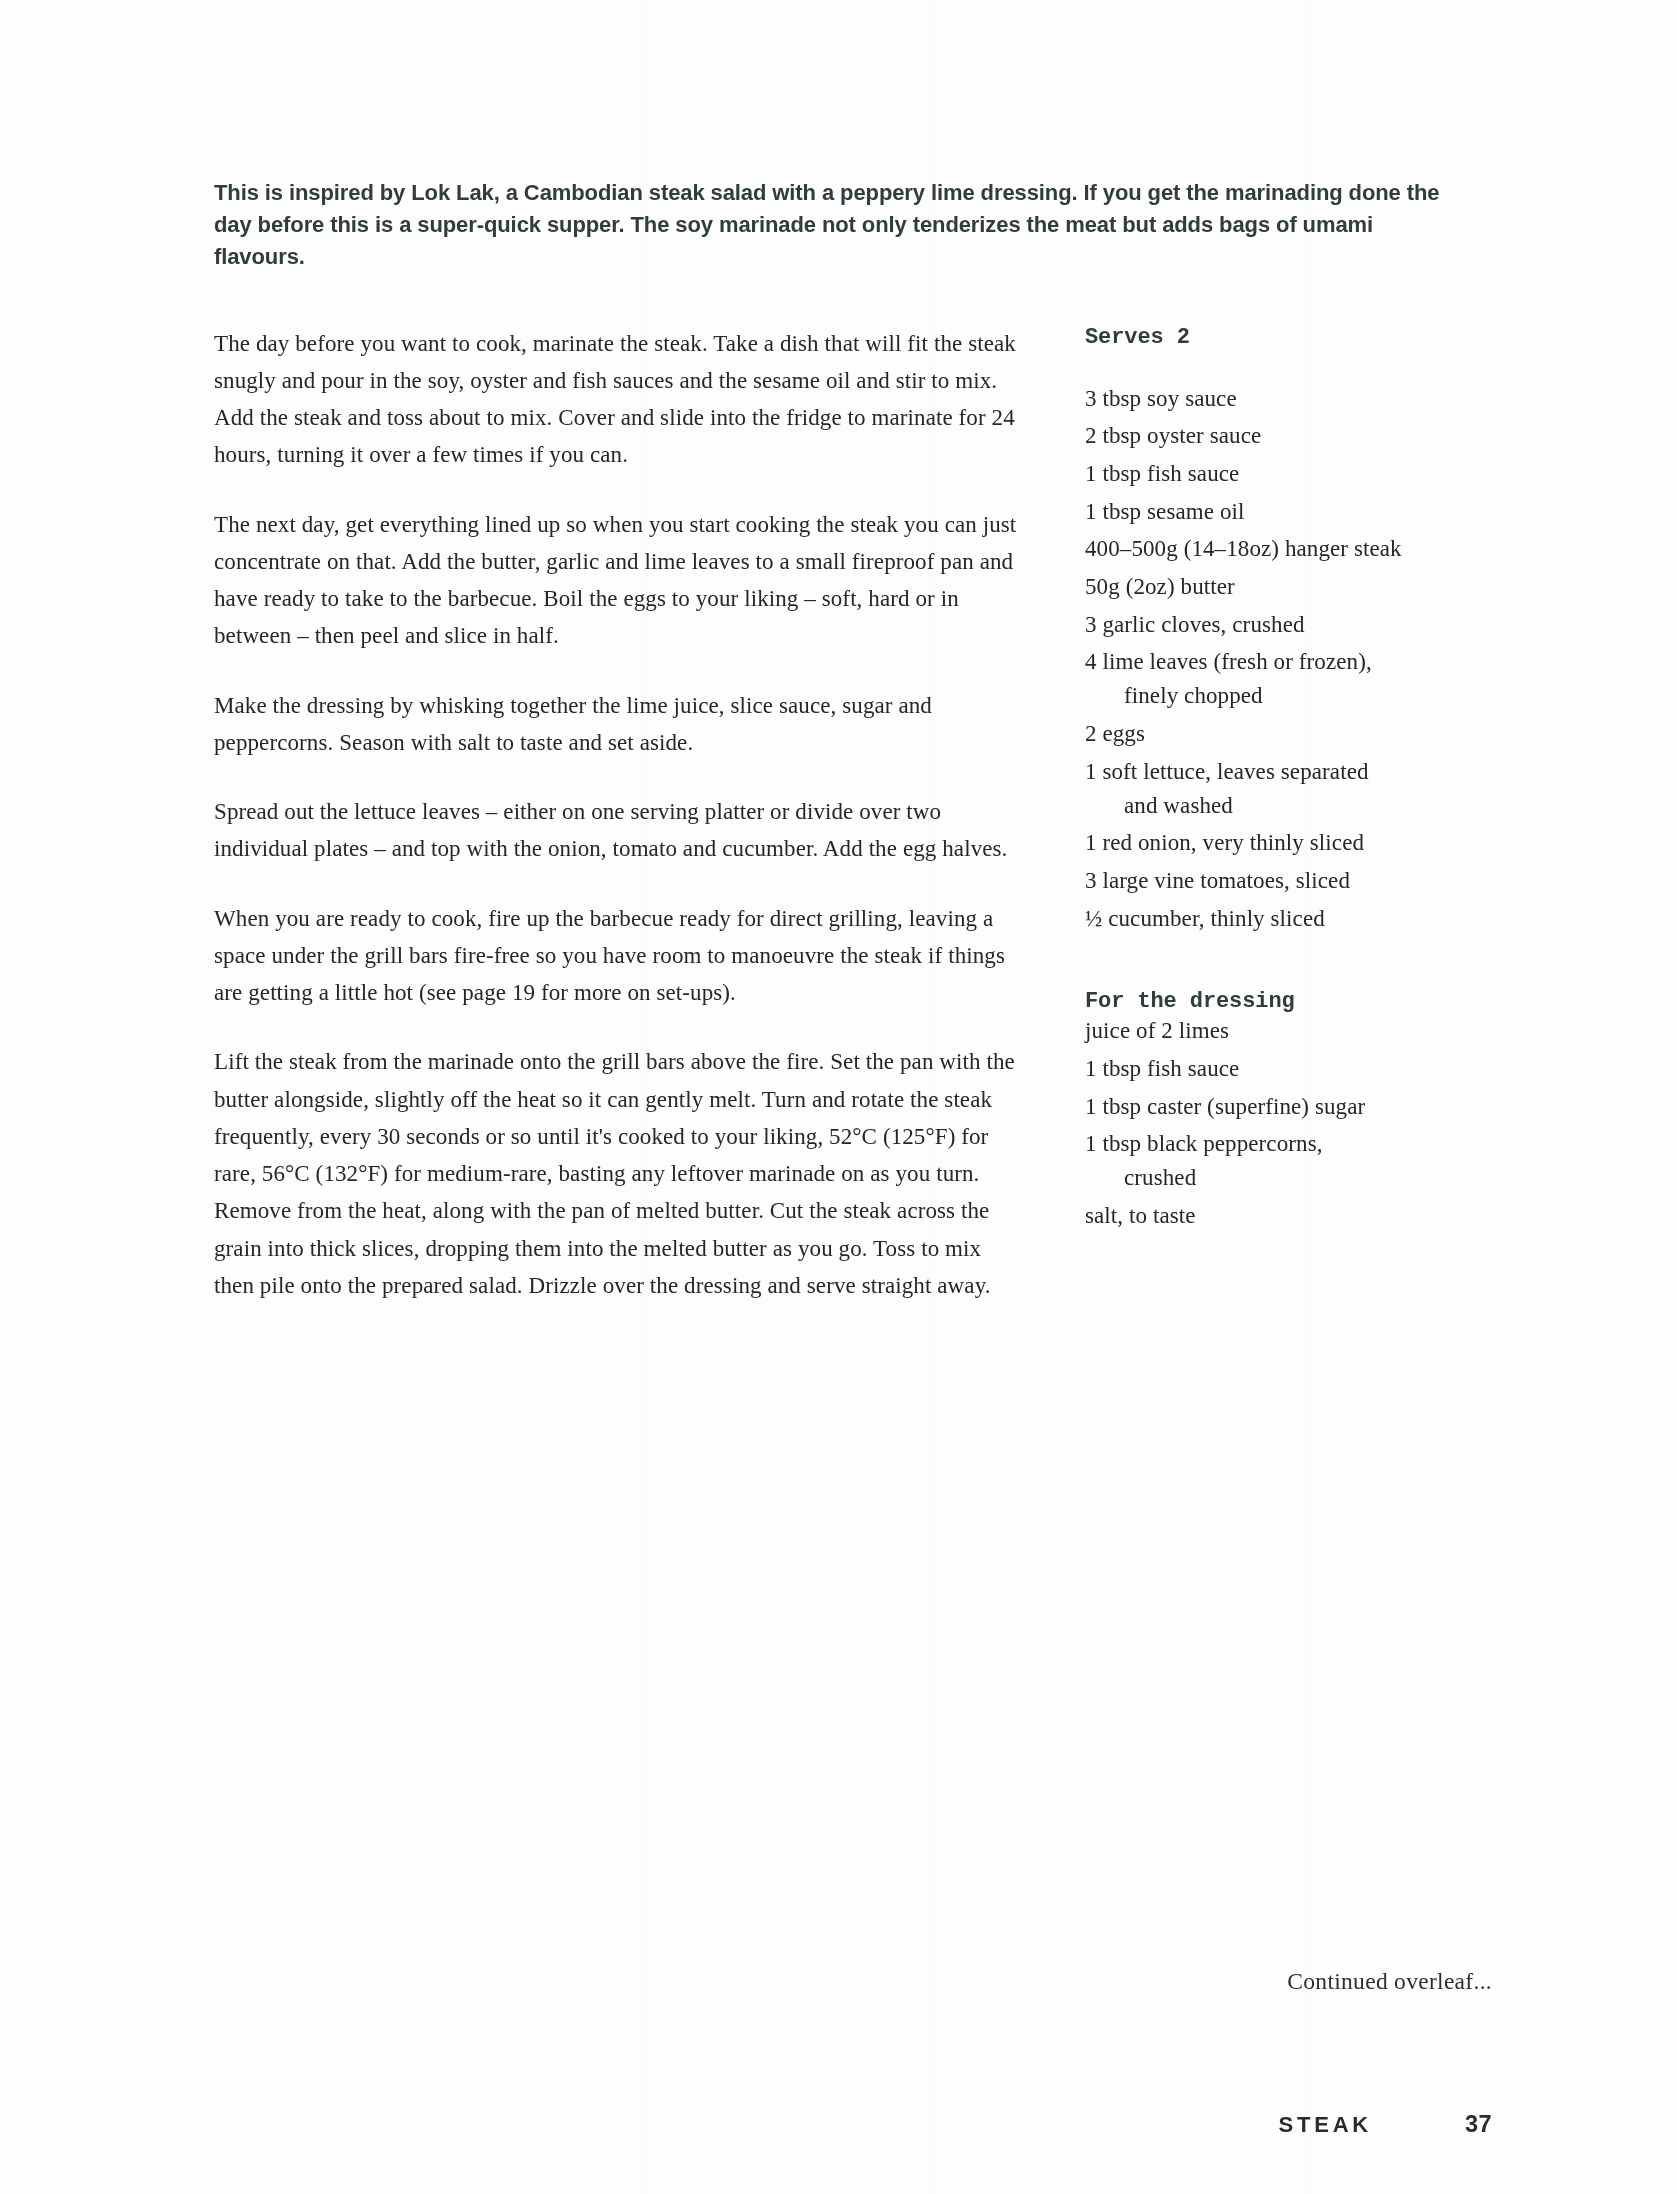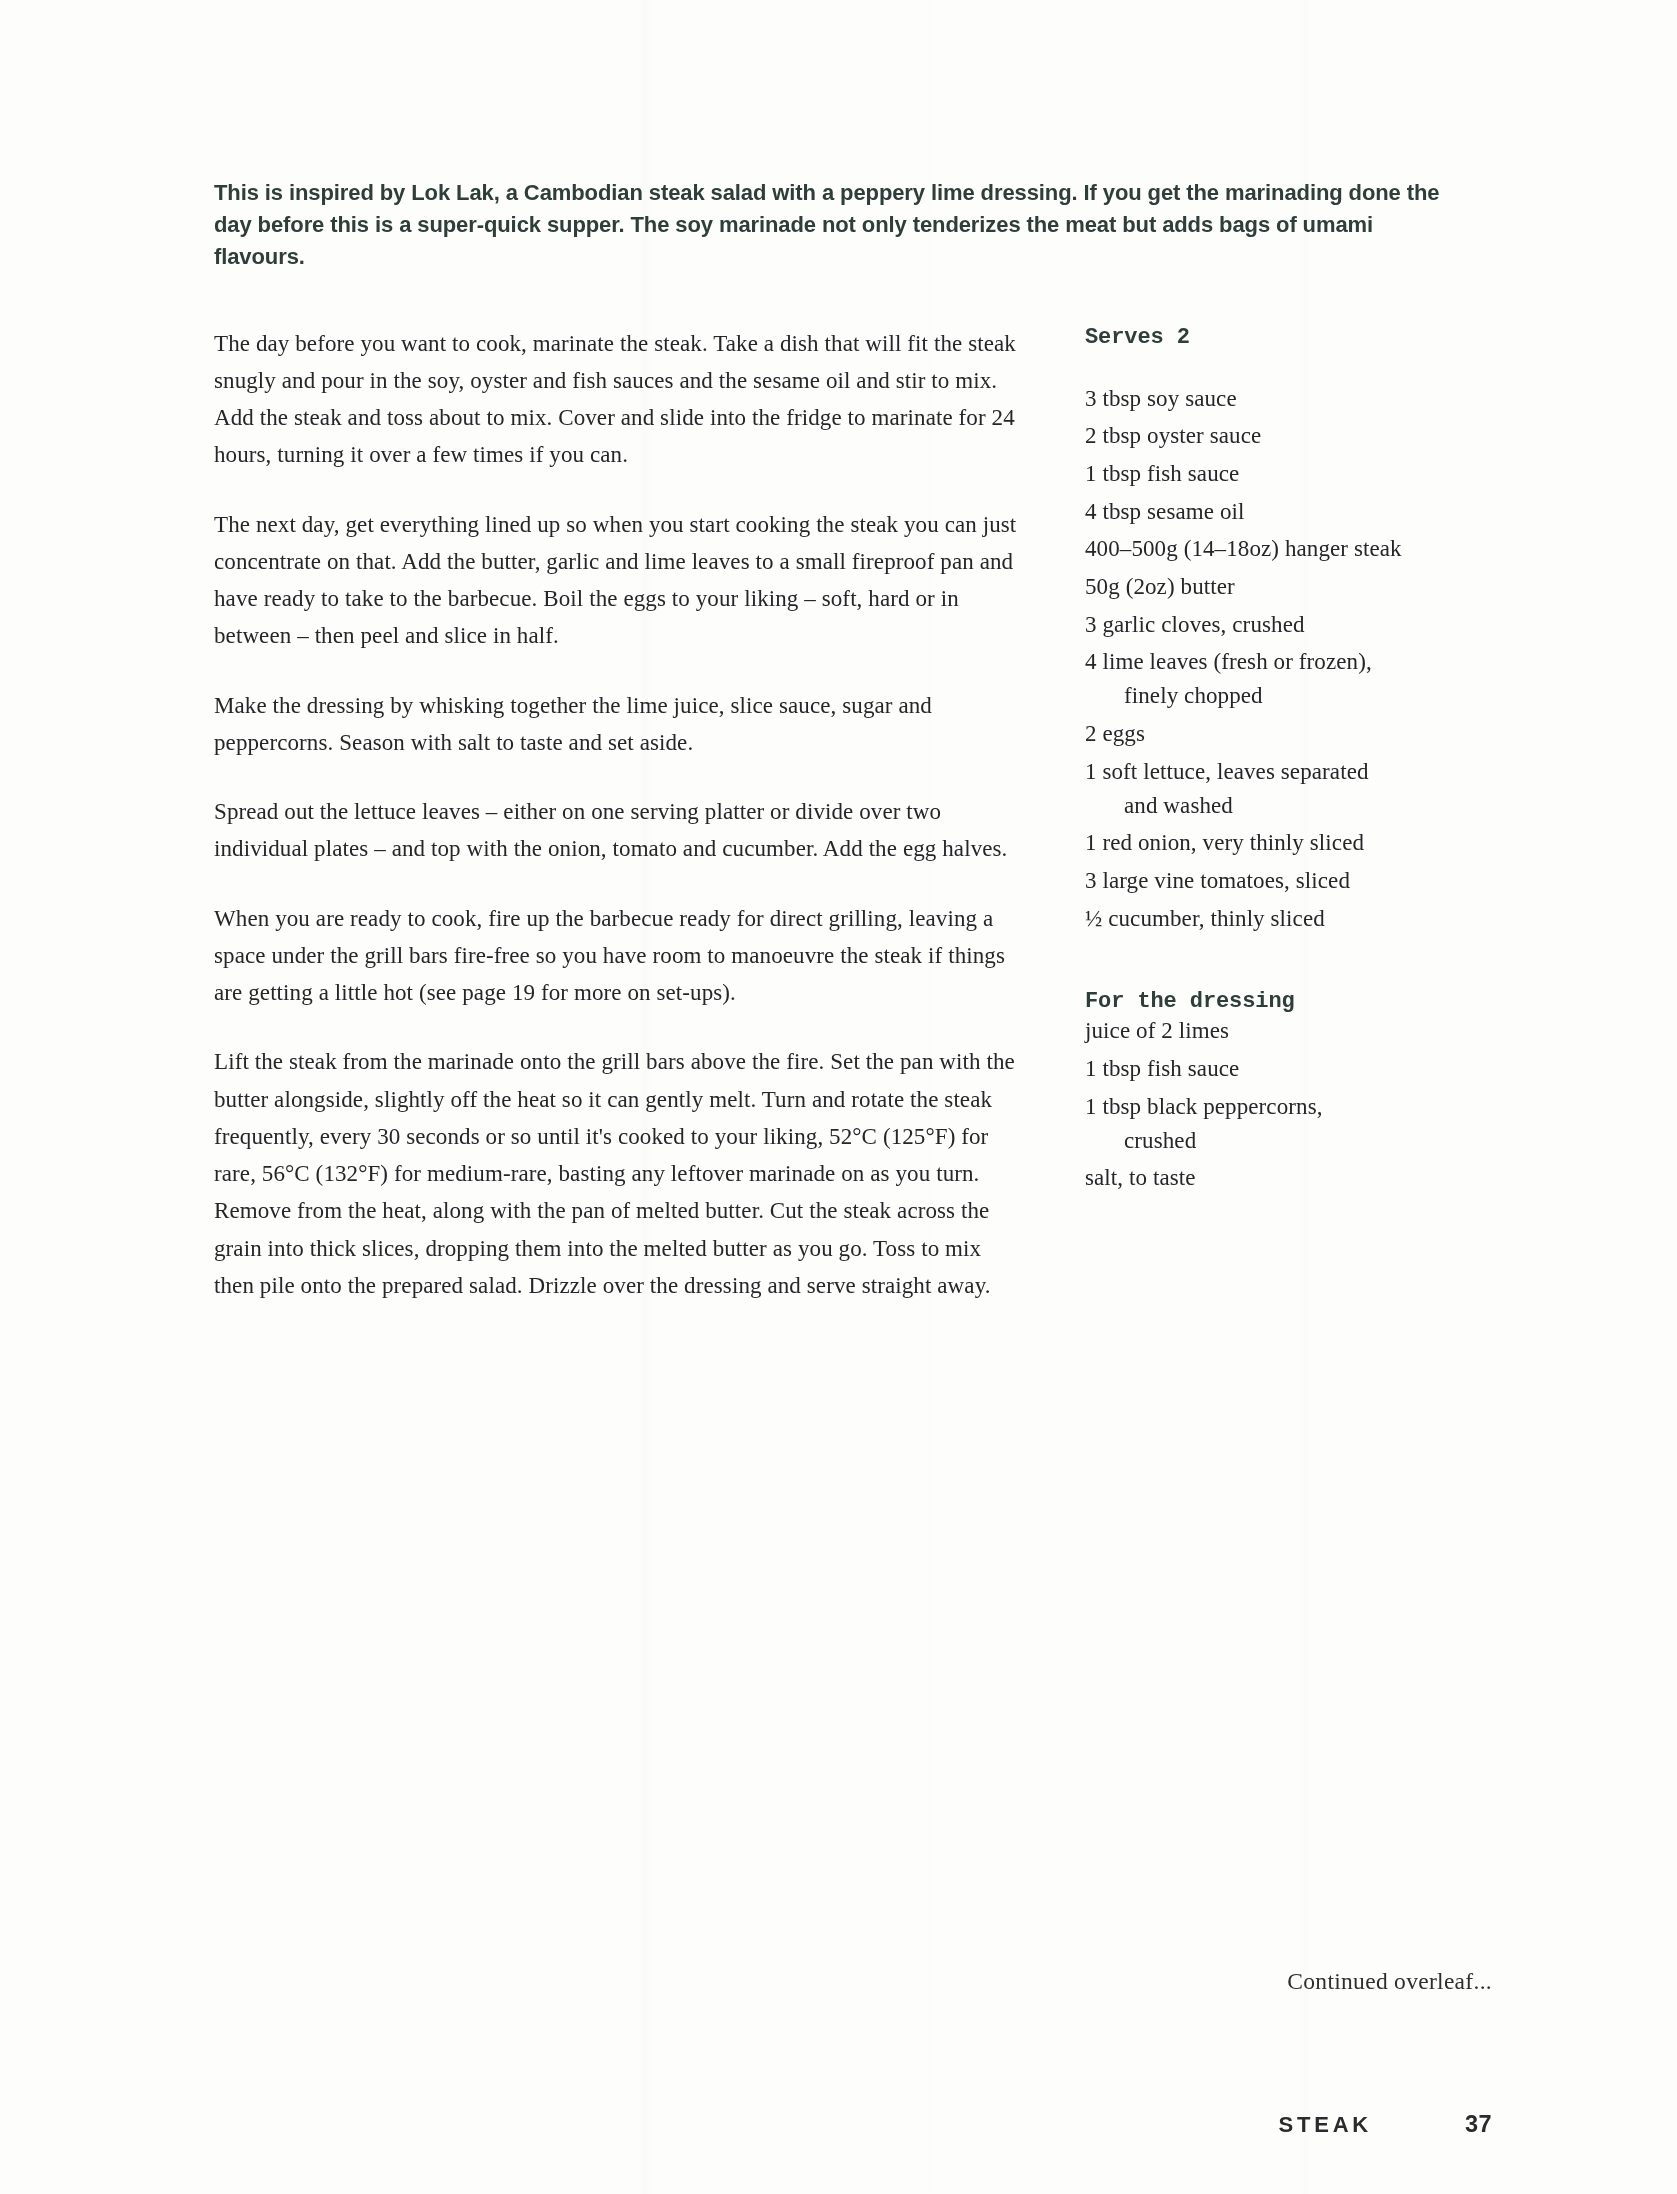--- a/index.html
+++ b/index.html
@@ -189,21 +189,21 @@
       <div class="col-gap"></div>
 
       <div class="col-ingredients">
 
         <h2 class="ing-heading">Serves 2</h2>
 
         <ul class="ing-list">
           <li class="ing-item"><span>3 tbsp soy sauce</span></li>
           <li class="ing-item"><span>2 tbsp oyster sauce</span></li>
           <li class="ing-item"><span>1 tbsp fish sauce</span></li>
-          <li class="ing-item"><span>4 tbsp sesame oil</span></li>
+          <li class="ing-item"><span>1 tbsp sesame oil</span></li>
           <li class="ing-item"><span>400–500g (14–18oz) hanger steak</span></li>
           <li class="ing-item"><span>50g (2oz) butter</span></li>
           <li class="ing-item"><span>3 garlic cloves, crushed</span></li>
           <li class="ing-item">
             <span>4 lime leaves (fresh or frozen),</span>
             <span class="cont-line">finely chopped</span>
           </li>
           <li class="ing-item"><span>2 eggs</span></li>
           <li class="ing-item">
             <span>1 soft lettuce, leaves separated</span>
@@ -212,20 +212,21 @@
           <li class="ing-item"><span>1 red onion, very thinly sliced</span></li>
           <li class="ing-item"><span>3 large vine tomatoes, sliced</span></li>
           <li class="ing-item"><span>½ cucumber, thinly sliced</span></li>
         </ul>
 
         <h2 class="ing-heading dressing-heading">For the dressing</h2>
 
         <ul class="ing-list">
           <li class="ing-item"><span>juice of 2 limes</span></li>
           <li class="ing-item"><span>1 tbsp fish sauce</span></li>
+          <li class="ing-item"><span>1 tbsp caster (superfine) sugar</span></li>
           <li class="ing-item">
             <span>1 tbsp black peppercorns,</span>
             <span class="cont-line">crushed</span>
           </li>
           <li class="ing-item"><span>salt, to taste</span></li>
         </ul>
 
       </div>
     </div>
 

